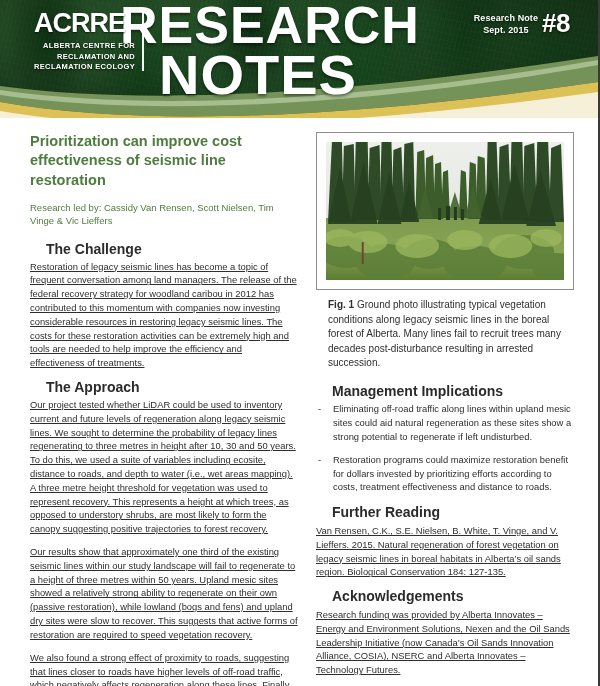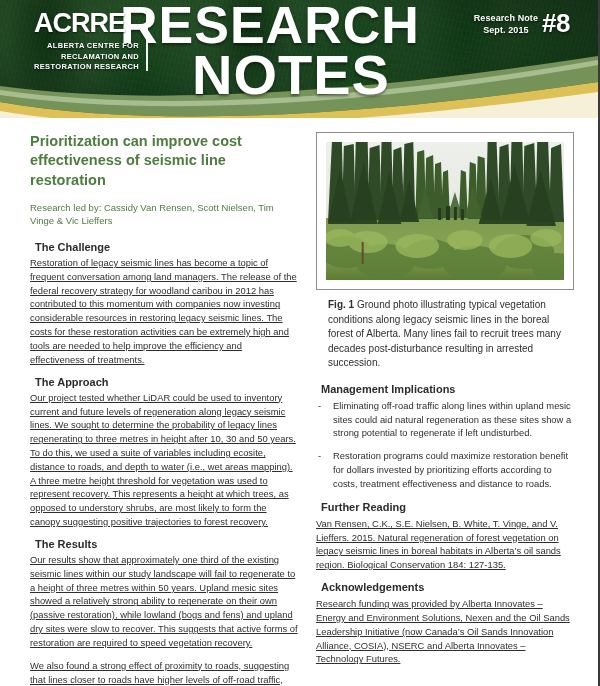--- a/index.html
+++ b/index.html
@@ -102,21 +102,21 @@
     color: #ffffff;
     font-family: "Liberation Sans", sans-serif;
     font-weight: bold;
     letter-spacing: 1px;
     text-shadow: 0 2px 3px rgba(0,0,0,.45);
   }
   .wordmark .w-research { font-size: 52px; line-height: .92; }
   .wordmark .w-notes {
     font-size: 56px;
     line-height: .88;
-    margin-left: 72px;
+    margin-left: 39px;
     display: block;
   }
 
   .note-meta {
     position: absolute;
     right: 28px;
     top: 10px;
     z-index: 6;
     display: flex;
     align-items: flex-start;
@@ -157,23 +157,23 @@
     margin: 0 0 11px 0;
   }
   .byline {
     color: #4d7d3e;
     font-size: 9.5px;
     line-height: 1.42;
     margin: 0 0 13px 0;
   }
   h2.section {
     color: #2b2b2b;
-    font-size: 11px;
-    font-weight: bold;
-    margin: 0 0 2px 5px;
+    font-size: 14px;
+    font-weight: bold;
+    margin: 0 0 2px 16px;
     line-height: 1.2;
   }
   .col-right h2.section { margin-bottom: 3px; }
   p.body {
     color: #2e2e2e;
     font-size: 9.4px;
     line-height: 1.47;
     margin: 0 0 9px 0;
     text-align: left;
     text-decoration: underline;
@@ -237,21 +237,21 @@
       <path d="M0,46 C160,74 380,58 600,26 L600,44 C380,72 160,88 0,60 Z" fill="#e8c95a" opacity="0.95"></path>
       <path d="M0,55 C160,82 380,66 600,36 L600,62 L0,62 Z" fill="#f7f0d8"></path>
     </svg>
 
     <div class="logo-block">
       <div class="logo-text">
         <div class="acrre">ACRRE</div>
         <div class="acrre-sub">
           <div>ALBERTA CENTRE FOR</div>
           <div>RECLAMATION AND</div>
-          <div>RESTORATION RESEARCH</div>
+          <div>RECLAMATION ECOLOGY</div>
         </div>
       </div>
       <div class="logo-divider"></div>
     </div>
 
     <div class="wordmark">
       <span class="w-research">RESEARCH</span>
       <span class="w-notes">NOTES</span>
     </div>
 
@@ -275,21 +275,20 @@
         <h2 class="section">The Challenge</h2>
         <p class="body">Restoration of legacy seismic lines has become a topic of frequent conversation among land managers.  The release of the federal recovery strategy for woodland caribou in 2012 has contributed to this momentum with companies now investing considerable resources in restoring legacy seismic lines.  The costs for these restoration activities can be extremely high and tools are needed to help improve the efficiency and effectiveness of treatments.</p>
       </div>
 
       <div class="section-block">
         <h2 class="section">The Approach</h2>
         <p class="body">Our project tested whether LiDAR could be used to inventory current and future levels of regeneration along legacy seismic lines.  We sought to determine the probability of legacy lines regenerating to three metres in height after 10, 30 and 50 years.  To do this, we used a suite of variables including ecosite, distance to roads, and depth to water (i.e., wet areas mapping).  A three metre height threshold for vegetation was used to represent recovery.  This represents a height at which trees, as opposed to understory shrubs, are most likely to form the canopy suggesting positive trajectories to forest recovery.</p>
       </div>
 
       <div class="section-block">
-        <h2 class="section">The Results</h2>
         <p class="body">Our results show that approximately one third of the existing seismic lines within our study landscape will fail to regenerate to a height of three metres within 50 years.  Upland mesic sites showed a relatively strong ability to regenerate on their own (passive restoration), while lowland (bogs and fens) and upland dry sites were slow to recover.  This suggests that active forms of restoration are required to speed vegetation recovery.</p>
         <p class="body">We also found a strong effect of proximity to roads, suggesting that lines closer to roads have higher levels of off-road traffic, which negatively affects regeneration along these lines.  Finally, seismic lines with narrow widths and east-west orientations showed improved natural vegetation regeneration in comparison to wider widths and north-south orientations.</p>
       </div>
 
     </div>
 
     <div class="col-right">
 
       <div class="photo-frame">
         <div class="photo">

